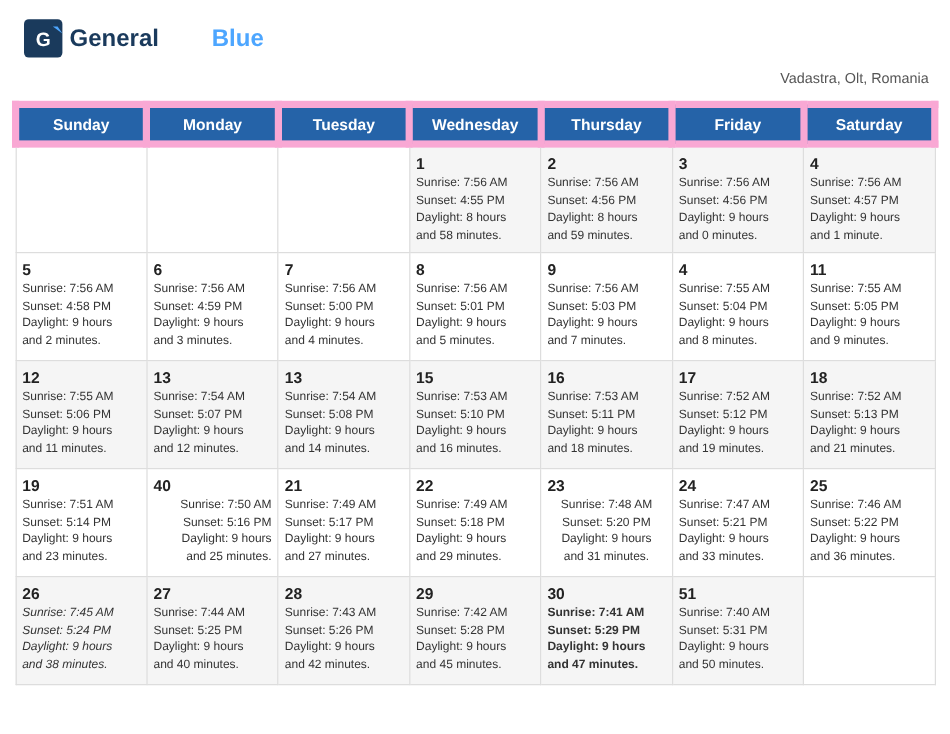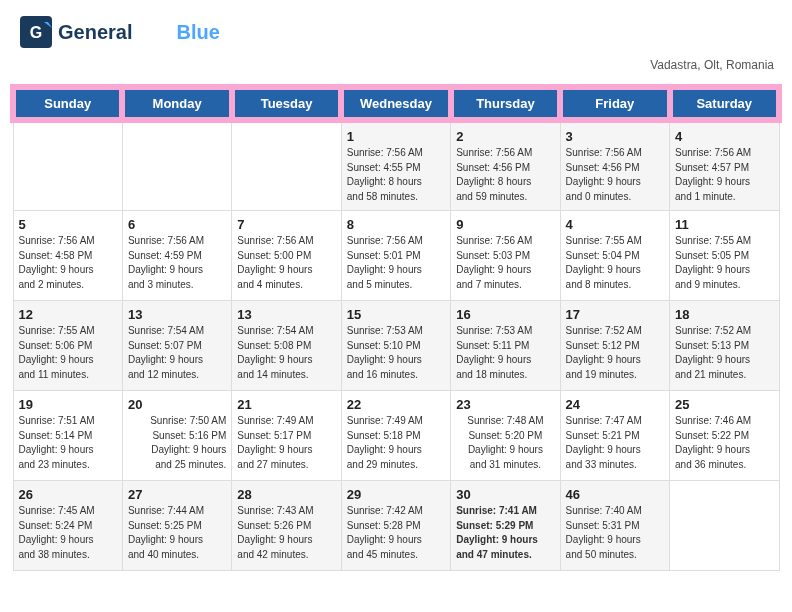--- a/index.html
+++ b/index.html
@@ -252,21 +252,21 @@
       </tr>
       <tr>
         <td>
           <span class="day-number">19</span>
           <div class="day-info" style="white-space: pre-line;">Sunrise: 7:51 AM
 Sunset: 5:14 PM
 Daylight: 9 hours
 and 23 minutes.</div>
         </td>
         <td>
-          <span class="day-number">20</span>
+          <span class="day-number">40</span>
           <div class="day-info" style="white-space: pre-line; text-align: right;">Sunrise: 7:50 AM
 Sunset: 5:16 PM
 Daylight: 9 hours
 and 25 minutes.</div>
         </td>
         <td>
           <span class="day-number">21</span>
           <div class="day-info" style="white-space: pre-line;">Sunrise: 7:49 AM
 Sunset: 5:17 PM
 Daylight: 9 hours
@@ -297,21 +297,21 @@
           <span class="day-number">25</span>
           <div class="day-info" style="white-space: pre-line;">Sunrise: 7:46 AM
 Sunset: 5:22 PM
 Daylight: 9 hours
 and 36 minutes.</div>
         </td>
       </tr>
       <tr>
         <td>
           <span class="day-number">26</span>
-          <div class="day-info" style="white-space: pre-line;">Sunrise: 7:45 AM
+          <div class="day-info" style="white-space: pre-line; font-style: italic;">Sunrise: 7:45 AM
 Sunset: 5:24 PM
 Daylight: 9 hours
 and 38 minutes.</div>
         </td>
         <td>
           <span class="day-number">27</span>
           <div class="day-info" style="white-space: pre-line;">Sunrise: 7:44 AM
 Sunset: 5:25 PM
 Daylight: 9 hours
 and 40 minutes.</div>
@@ -331,21 +331,21 @@
 and 45 minutes.</div>
         </td>
         <td>
           <span class="day-number">30</span>
           <div class="day-info" style="white-space: pre-line; font-weight: bold;">Sunrise: 7:41 AM
 Sunset: 5:29 PM
 Daylight: 9 hours
 and 47 minutes.</div>
         </td>
         <td>
-          <span class="day-number">46</span>
+          <span class="day-number">51</span>
           <div class="day-info" style="white-space: pre-line;">Sunrise: 7:40 AM
 Sunset: 5:31 PM
 Daylight: 9 hours
 and 50 minutes.</div>
         </td>
         <td class="empty-cell"></td>
       </tr>
     </tbody>
 </table>
 

